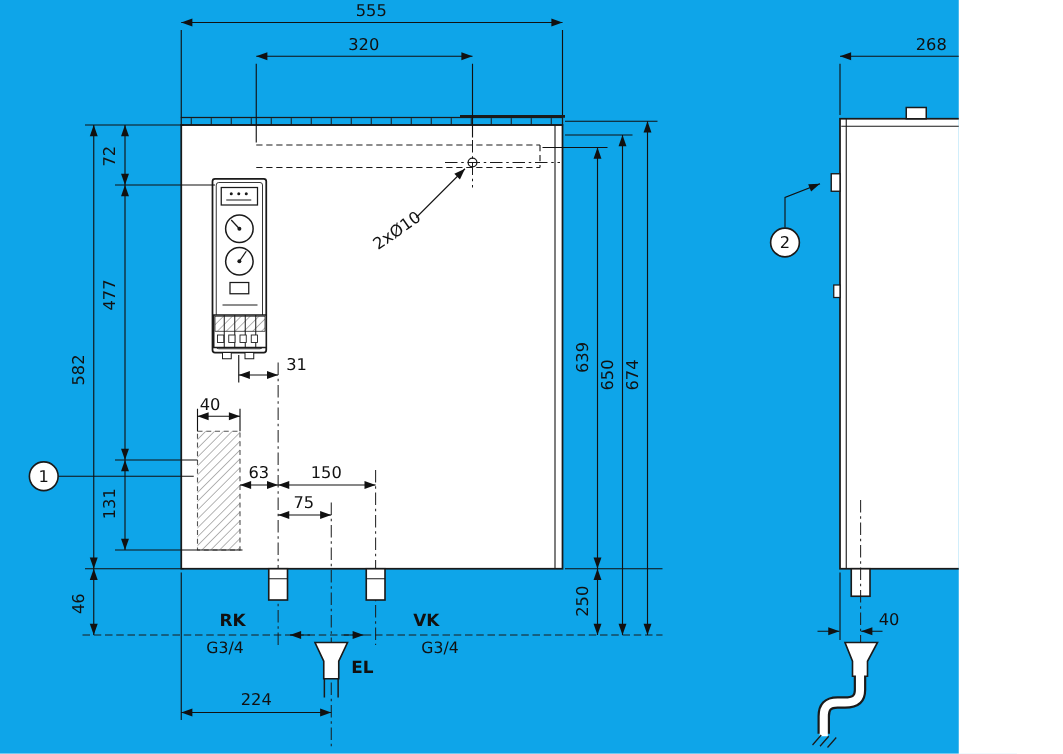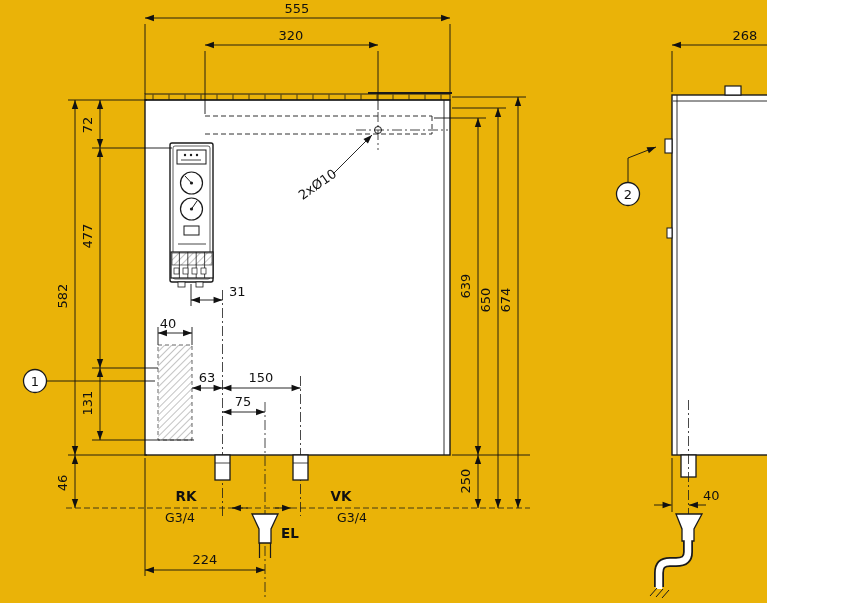--- a/index.html
+++ b/index.html
@@ -1,16 +1,16 @@
 <!DOCTYPE html>
 <html><head>
 <meta charset="utf-8">
 <style>
   html,body{margin:0;padding:0;background:#ffffff;}
-  .stage{width:767px;height:603px;position:relative;background:#eab308;overflow:hidden;
+  .stage{width:767px;height:603px;position:relative;background:#0ea5e9;overflow:hidden;
          font-family:"DejaVu Sans","Liberation Sans",sans-serif;}
   svg{display:block;}
   text{font-family:"DejaVu Sans","Liberation Sans",sans-serif;fill:#111;font-size:13px;}
   .dimtxt{font-size:13px;}
   .portlbl{font-size:13.5px;font-weight:bold;}
   .threadlbl{font-size:12.5px;}
   .callout-txt{font-size:13px;}
 </style>
 </head>
 <body>

